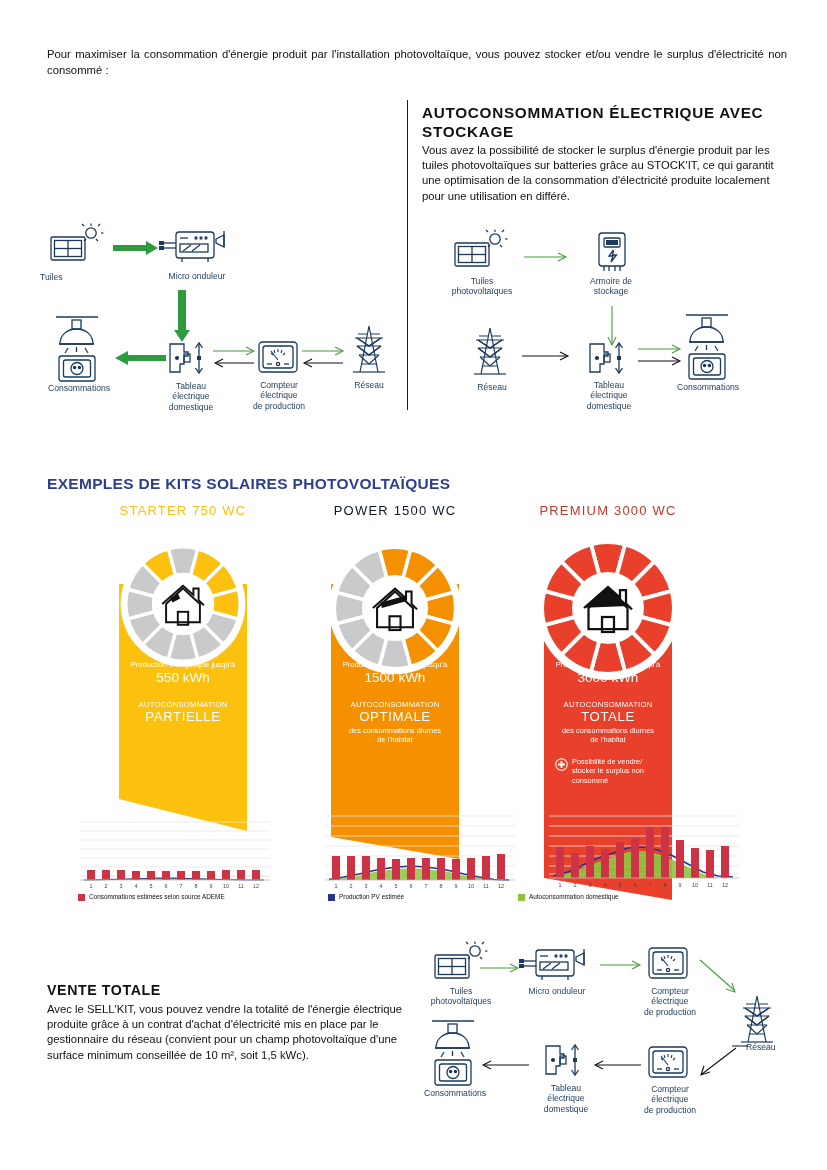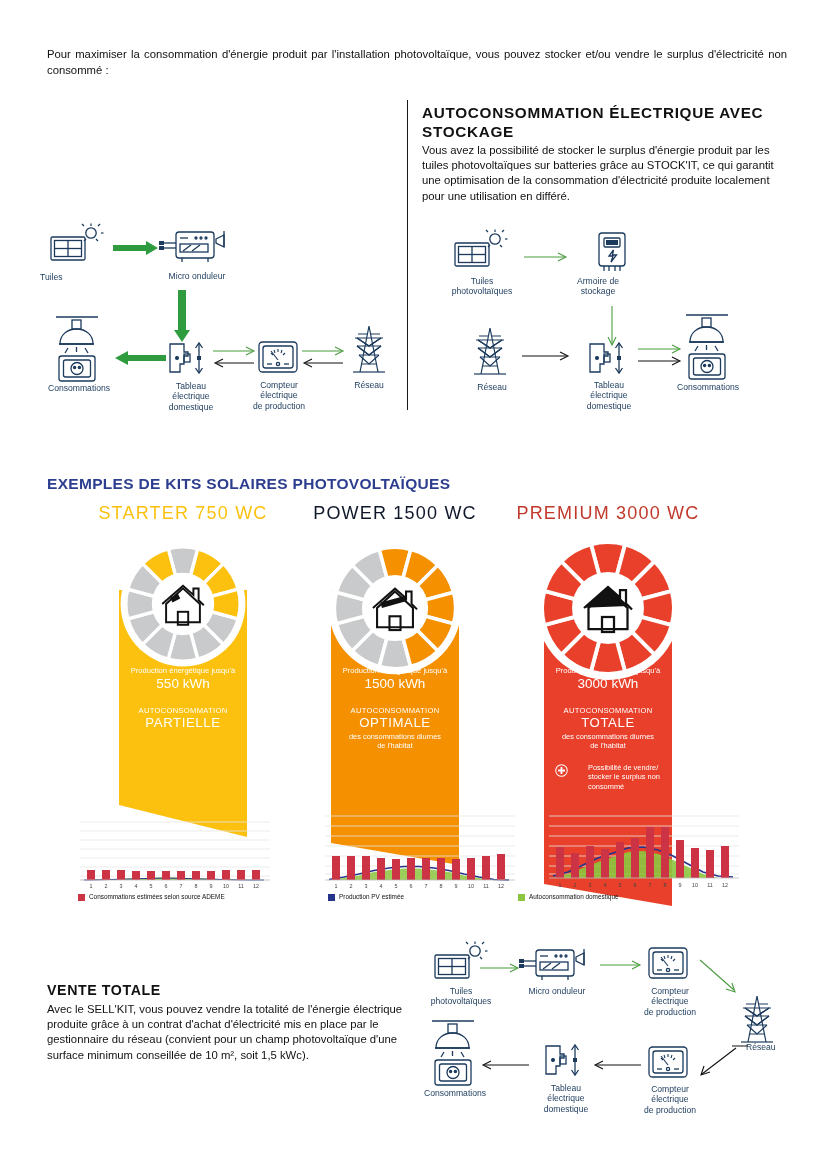--- a/index.html
+++ b/index.html
@@ -55,41 +55,41 @@
     font-size: 15.5px; font-weight: bold; letter-spacing: 0.3px; color: #2d3e8f;
   }
 
   
   .kit { position: absolute; width: 210px; }
   .kit-1 { left: 78px;  top: 503px; }
   .kit-2 { left: 290px; top: 503px; }
   .kit-3 { left: 503px; top: 503px; }
 
   .kit-title {
-    text-align: center; font-size: 18px; letter-spacing: 1.2px;
+    text-align: center; font-size: 13px; letter-spacing: 1.2px;
     font-weight: normal;
   }
 
   .badge-wrap { position: relative; height: 150px; margin-top: 14px; }
   .badge { position: absolute; left: 50%; transform: translateX(-50%); }
 
   .banner {
     position: relative; margin: 0 auto; width: 128px;
     color: #fff; text-align: center;
   }
   .banner-inner { padding: 36px 7px 16px; }
   .b-area { font-size: 13.5px; line-height: 16px; }
   .b-area-sub { font-size: 7.6px; line-height: 10px; margin-top: 1px; }
   .b-prod-lbl { font-size: 7.6px; line-height: 10px; margin-top: 13px; }
   .b-prod-val { font-size: 13.5px; line-height: 16px; }
   .b-auto-lbl { font-size: 7.6px; letter-spacing: .3px; margin-top: 14px; }
   .b-auto-val { font-size: 13.2px; line-height: 16px; letter-spacing: .6px; }
   .b-auto-sub { font-size: 7.4px; line-height: 9.4px; margin-top: 1px; }
   .b-extra {
-    margin-top: 12px; display: flex; gap: 20px; align-items: flex-start;
+    margin-top: 12px; display: flex; gap: 4px; align-items: flex-start;
     text-align: left; font-size: 7.4px; line-height: 9.4px; padding-left: 4px;
   }
   .plus-icon { flex: 0 0 auto; margin-top: 1px; }
 
   
   .chart { position: absolute; }
   .ch-1 { left: 80px;  top: 818px; }
   .ch-2 { left: 325px; top: 812px; }
   .ch-3 { left: 549px; top: 812px; }
 
@@ -334,21 +334,21 @@
           <rect x="13" y="8" width="16" height="9" rx="1.2"></rect>
           <rect x="15" y="10" width="12" height="5" fill="#1b3a5c" stroke="none"></rect>
           <path d="M22.5 20l-4.5 6h4l-2 6 5.5-7h-4z"></path>
           <line x1="13" y1="36" x2="13" y2="41"></line>
             <line x1="18" y1="36" x2="18" y2="41"></line>
           <line x1="24" y1="36" x2="24" y2="41"></line>
             <line x1="29" y1="36" x2="29" y2="41"></line>
         </g>
       </svg>
     </div>
-    <div class="nlabel" style="left:135px;top:54px;width:70px">Armoire de
+    <div class="nlabel" style="left:148px;top:54px;width:70px">Armoire de
 stockage</div>
 
     <div class="node" style="left:178px;top:84px">
       <svg width="12" height="42" viewBox="0 0 12 42">
         <line x1="6" y1="0" x2="6" y2="38" stroke="#4a9c3f" stroke-width="1.1"></line>
         <path d="M2 31l4 8 4-8" fill="none" stroke="#4a9c3f" stroke-width="1.1"></path>
       </svg>
     </div>
 
     <div class="node" style="left:38px;top:104px">

